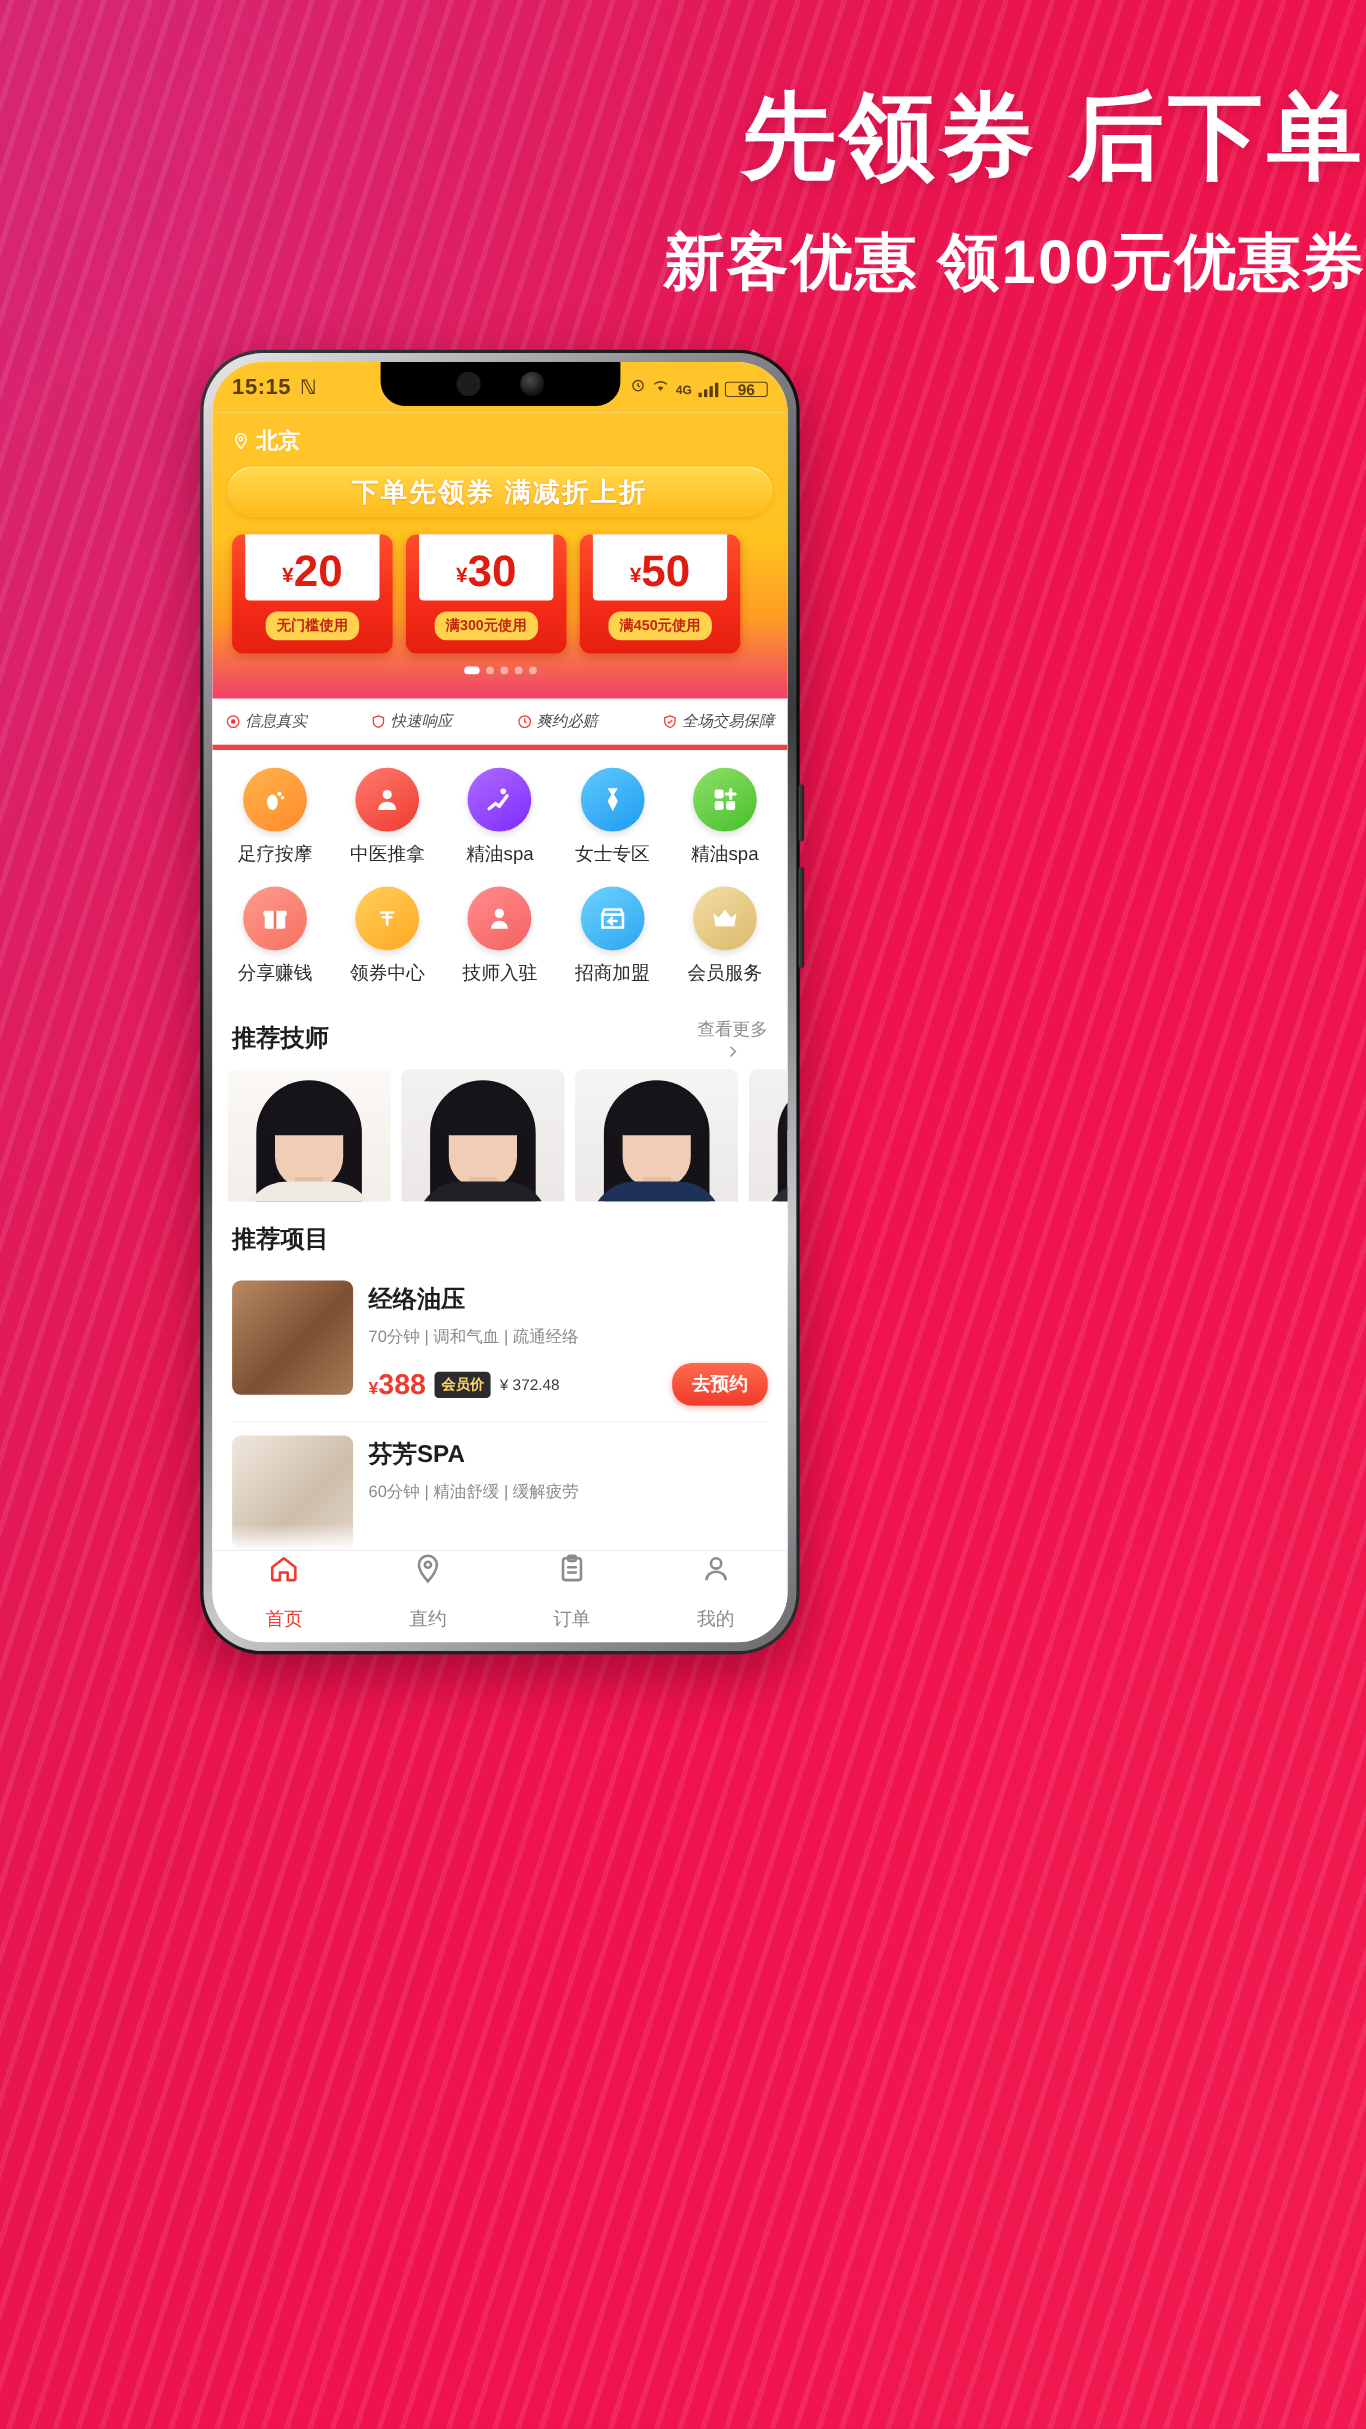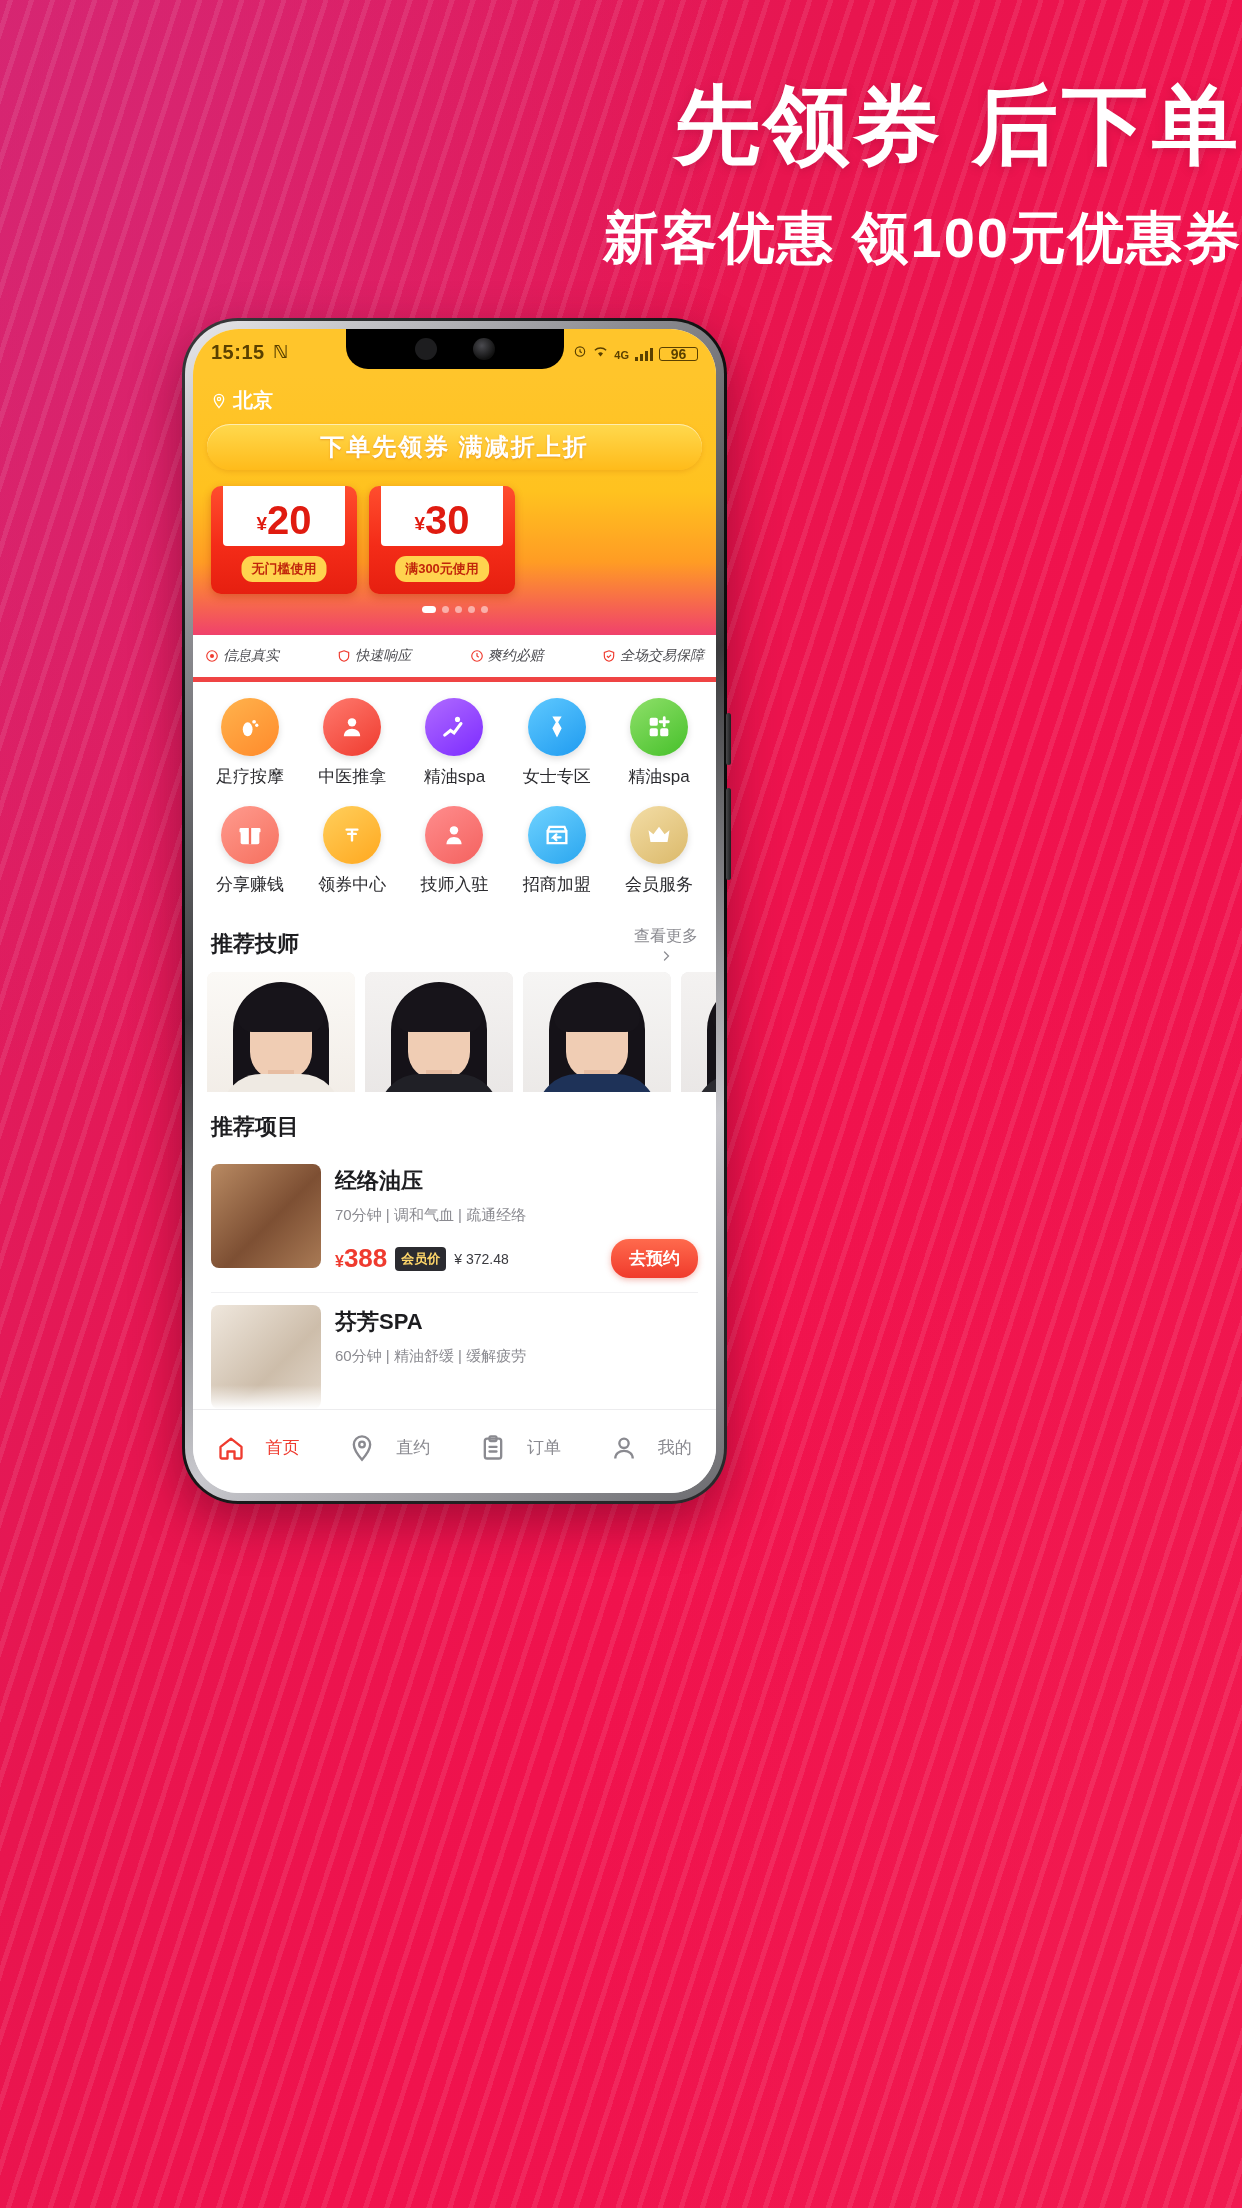--- a/index.html
+++ b/index.html
@@ -230,22 +230,22 @@
     box-shadow:0 2px 6px rgba(220,60,40,.35);
   }
   .proj-div{ height:1px; background:#f0f0f2; margin:14px 18px 0;}
 
   
   .tabbar{
     margin-top:auto; flex:none; height:84px; background:#fff;
     border-top:1px solid #ececee;
     display:flex; align-items:center; padding-bottom:8px;
   }
-  .tab{ flex:1; display:flex; flex-direction:row; align-items:center; gap:20px;
-    font-size:17px; color:#8a8a90;justify-content:center;}
+  .tab{ flex:1; display:flex; flex-direction:column; align-items:center; gap:20px;
+    font-size:17px; color:#8a8a90;}
   .tab.active{ color:#ef3b2f;}
   .tab-ic{ width:28px;height:28px;}
 
   .scrim{ position:absolute; left:0; right:0; bottom:84px; height:24px;
     background:linear-gradient(180deg,rgba(255,255,255,0),#fff); pointer-events:none;}
 </style>
 </head>
 <body>
 
 <div class="promo-bg">
@@ -310,20 +310,26 @@
           <div class="ticket">
             <span class="amt"><small>¥</small><span>20</span></span>
           </div>
           <div class="cond">无门槛使用</div>
         </div>
         <div class="cpn">
           <div class="ticket">
             <span class="amt"><small>¥</small><span>30</span></span>
           </div>
           <div class="cond">满300元使用</div>
+        </div>
+        <div class="cpn">
+          <div class="ticket">
+            <span class="amt"><small>¥</small><span>50</span></span>
+          </div>
+          <div class="cond">满450元使用</div>
         </div>
       </div>
 
       <div class="dots">
         <i class="on"></i>
         <i></i>
         <i></i>
         <i></i>
         <i></i>
       </div>

